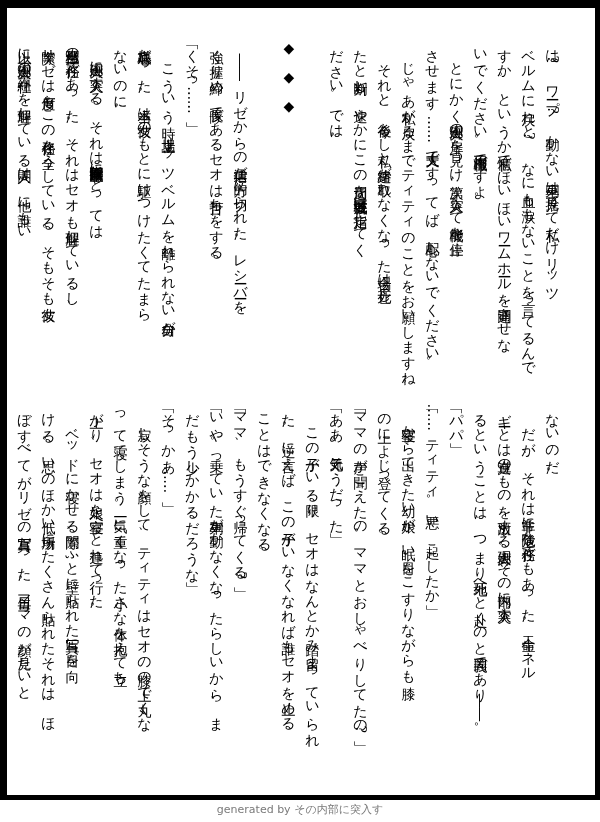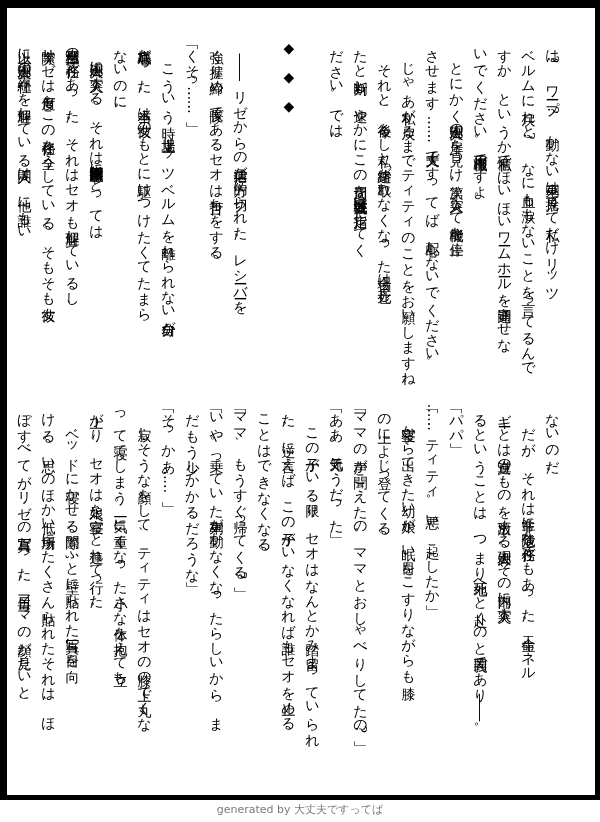--- a/index.html
+++ b/index.html
@@ -47,14 +47,14 @@
 </head>
 <body>
 
 <div class="page">
   <div class="frame"></div>
 
   <div class="vblock upper"><div class="tline">は?　ワープ?　動かない列車は見捨てて私だけリッツ</div><div class="tline">ベルムに戻れと?　なに血も涙もないことを言ってるんで</div><div class="tline">すか。というか私情でほいほいワームホールを開通させな</div><div class="tline">いでください。職権濫用ですよ。</div><div class="tline">　とにかく大廻廊の扉を見つけ次第、突入して機能を停止</div><div class="tline">させます。……大丈夫ですってば、心配しないでください。</div><div class="tline">　じゃあ私が戻るまでティティのことをお願いしますね。</div><div class="tline">　それと、今後もし私と連絡が取れなくなった場合は死亡し</div><div class="tline">たと判断し、速やかにこの周辺を要警戒区域に指定してく</div><div class="tline">ださい。では。</div><div class="tline">　</div><div class="tline">◆　◆　◆</div><div class="tline">　</div><div class="tline">　――リゼからの通信が一方的に切られた。レシーバーを</div><div class="tline">強く握り締め、隊長であるセオは舌打ちをする。</div><div class="tline">「くそっ……」</div><div class="tline">　こういう時、立場上リッツベルムを離れられない自分が</div><div class="tline">心底嫌だった。本当は彼女のもとに駆けつけたくてたまら</div><div class="tline">ないのに。</div><div class="tline">　大廻廊に突入する。それは星間航行探索部隊にとっては</div><div class="tline">至極当然の任務であった。それはセオも理解しているし、</div><div class="tline">実際リゼは何度もこの任務を全うしている。そもそも彼女</div><div class="tline">以上に大廻廊の仕組みを理解している人間は、他に誰もい</div></div>
 
   <div class="vblock lower"><div class="tline">ないのだ。</div><div class="tline">　だが、それは非常に危険な任務でもあった。生命エネル</div><div class="tline">ギーとは真逆のものを放出する大廻廊。その内部に突入す</div><div class="tline">るということは、つまり死地へと赴くのと同義であり――。</div><div class="tline">「パパ」</div><div class="tline">「……ティティ。悪い、起こしたか」</div><div class="tline">　寝室から出てきた幼い娘が、眠い目をこすりながらも膝</div><div class="tline">の上によじ登ってくる。</div><div class="tline">「ママの声が聞こえたの。ママとおしゃべりしてたの?」</div><div class="tline">「ああ。元気そうだった」</div><div class="tline">　この子がいる限り、セオはなんとか踏み留まっていられ</div><div class="tline">た。逆に言えば、この子がいなくなれば誰もセオを止める</div><div class="tline">ことはできなくなる。</div><div class="tline">「ママ、もうすぐ帰ってくる?」</div><div class="tline">「いや。乗っていた列車が動かなくなったらしいから、ま</div><div class="tline">だもう少しかかるだろうな」</div><div class="tline">「そっかあ……」</div><div class="tline">　寂しそうな顔をして、ティティはセオの膝の上で丸くな</div><div class="tline">って寝てしまう。一気に重くなった小さな体を抱えて立ち</div><div class="tline">上がり、セオは娘を寝室へと連れて行った。</div><div class="tline">　ベッドに寝かせる間際、ふと壁に貼られた写真に目を向</div><div class="tline">ける。思いのほか低い場所にたくさん貼られたそれは、ほ</div><div class="tline">ぼすべてがリゼの写真だった。毎日ママの顔が見たいと、</div></div>
 
-  <div class="footer">generated by 大丈夫ですってば</div>
+  <div class="footer">generated by その内部に突入す</div>
 </div>
 
 </body></html>

